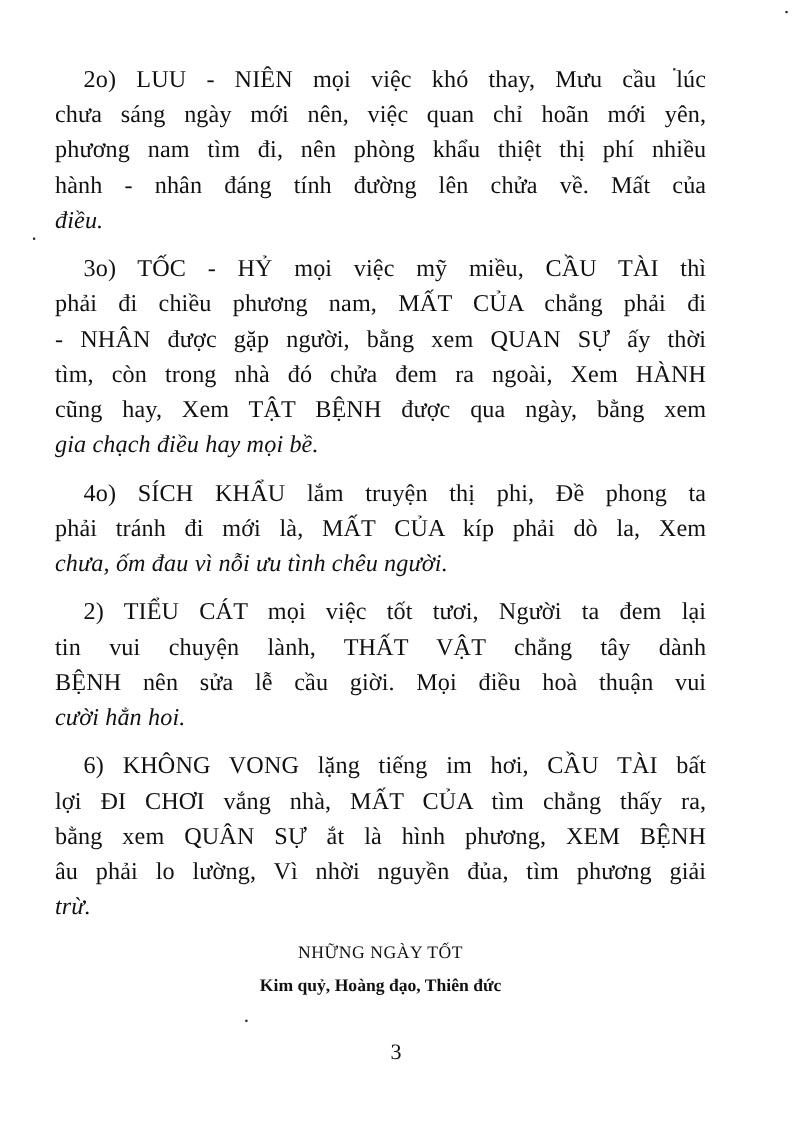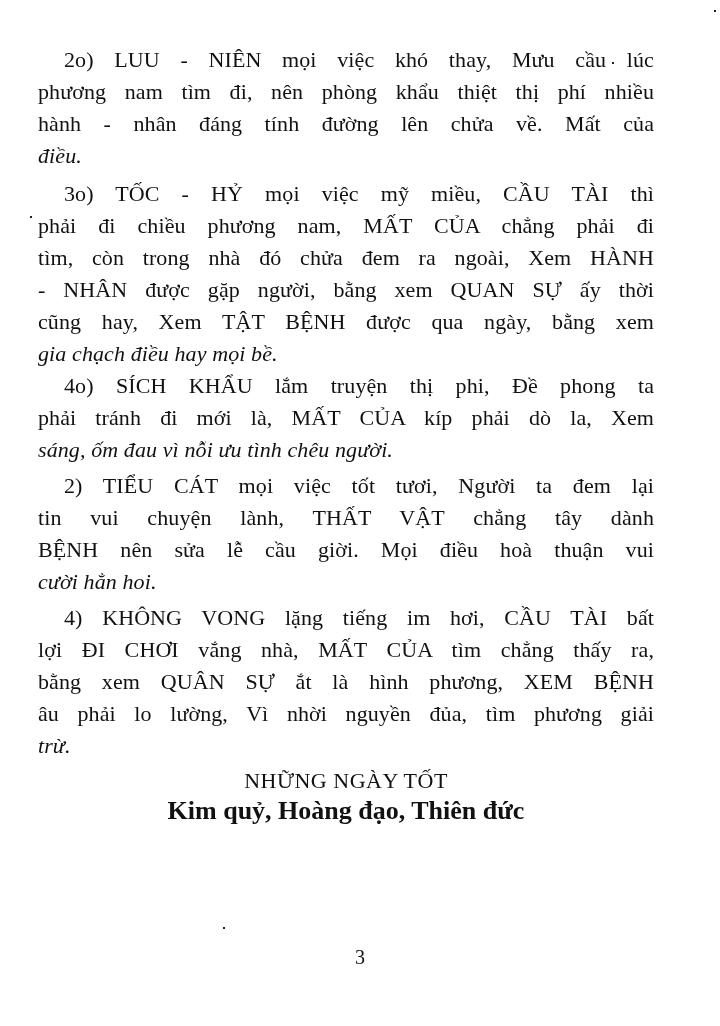--- a/index.html
+++ b/index.html
@@ -9,70 +9,71 @@
       color: #111111;
     }
     .page { position: absolute; left: 38px; top: 44px; width: 616px; }
     .line {
       font-size: 22px; line-height: 32px; height: 32px;
       white-space: nowrap; text-align: justify; text-align-last: justify;
       letter-spacing: 0.1px;
     }
     .line.last { text-align-last: left; font-style: italic; }
     .indent { padding-left: 26px; }
-    .para { margin: 0; }
+    .para { margin: 12px; }
     .heading {
-      text-align: center; text-align-last: center; font-size: 22px; line-height: 30px;
+      text-align: center; text-align-last: center; font-size: 16px; line-height: 30px;
       letter-spacing: 0.5px; margin-top: 0px;
     }
     .subheading {
-      text-align: center; font-size: 26px; line-height: 30px; font-weight: bold;
+      text-align: center; font-size: 16px; line-height: 30px; font-weight: bold;
     }
     .page-number {
       position: absolute; left: 0; width: 720px; top: 946px;
       text-align: center; font-size: 20px;
     }
     .speck { position: absolute; width: 3px; height: 3px; background: #222; }
   </style>
 </head>
 <body>
 
 <div class="page">
 
   <div class="para">
     <div class="line indent">2o) LUU - NIÊN mọi việc khó thay, Mưu cầu lúc</div>
+    <div class="line">chưa sáng ngày mới nên, việc quan chỉ hoãn mới yên,</div>
     <div class="line">phương nam tìm đi, nên phòng khẩu thiệt thị phí nhiều</div>
     <div class="line">hành - nhân đáng tính đường lên chửa về. Mất của</div>
     <div class="line last">điều.</div>
   </div>
 
   <div class="para" style="margin-top:6px">
     <div class="line indent">3o) TỐC - HỶ mọi việc mỹ miều, CẦU TÀI thì</div>
     <div class="line">phải đi chiều phương nam, MẤT CỦA chẳng phải đi</div>
+    <div class="line">- NHÂN được gặp người, bằng xem QUAN SỰ ấy thời</div>
     <div class="line">tìm, còn trong nhà đó chửa đem ra ngoài, Xem HÀNH</div>
-    <div class="line">- NHÂN được gặp người, bằng xem QUAN SỰ ấy thời</div>
     <div class="line">cũng hay, Xem TẬT BỆNH được qua ngày, bằng xem</div>
     <div class="line last">gia chạch điều hay mọi bề.</div>
   </div>
 
   <div class="para">
     <div class="line indent">4o) SÍCH KHẨU lắm truyện thị phi, Đề phong ta</div>
     <div class="line">phải tránh đi mới là, MẤT CỦA kíp phải dò  la, Xem</div>
-    <div class="line last">sáng, ốm đau vì nỗi ưu tình chêu người.</div>
+    <div class="line last">chưa, ốm đau vì nỗi ưu tình chêu người.</div>
   </div>
 
   <div class="para" style="margin-top:4px">
     <div class="line indent">2) TIỂU CÁT mọi việc tốt tươi, Người ta đem lại</div>
     <div class="line">tin vui chuyện lành, THẤT VẬT chẳng tây dành</div>
     <div class="line">BỆNH nên sửa lễ cầu giời. Mọi điều hoà thuận vui</div>
     <div class="line last">cười hẳn hoi.</div>
   </div>
 
   <div class="para" style="margin-top:4px">
-    <div class="line indent">4) KHÔNG VONG lặng tiếng im hơi, CẦU TÀI bất</div>
+    <div class="line indent">6) KHÔNG VONG lặng tiếng im hơi, CẦU TÀI bất</div>
     <div class="line">lợi ĐI CHƠI vắng nhà, MẤT CỦA tìm chẳng thấy ra,</div>
     <div class="line">bằng xem QUÂN SỰ ắt là hình phương, XEM BỆNH</div>
     <div class="line">âu phải lo lường, Vì nhời nguyền đủa, tìm phương giải</div>
     <div class="line last">trừ.</div>
   </div>
 
   <div class="heading" style="margin-top:4px">NHỮNG NGÀY TỐT</div>
   <div class="subheading">Kim quỷ, Hoàng đạo, Thiên đức</div>
 </div>
 

